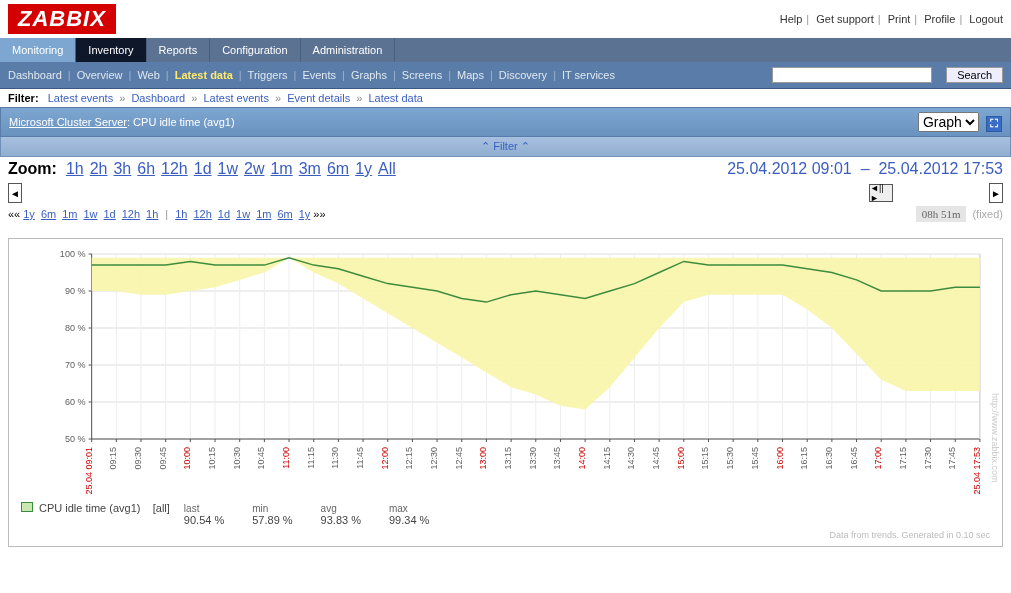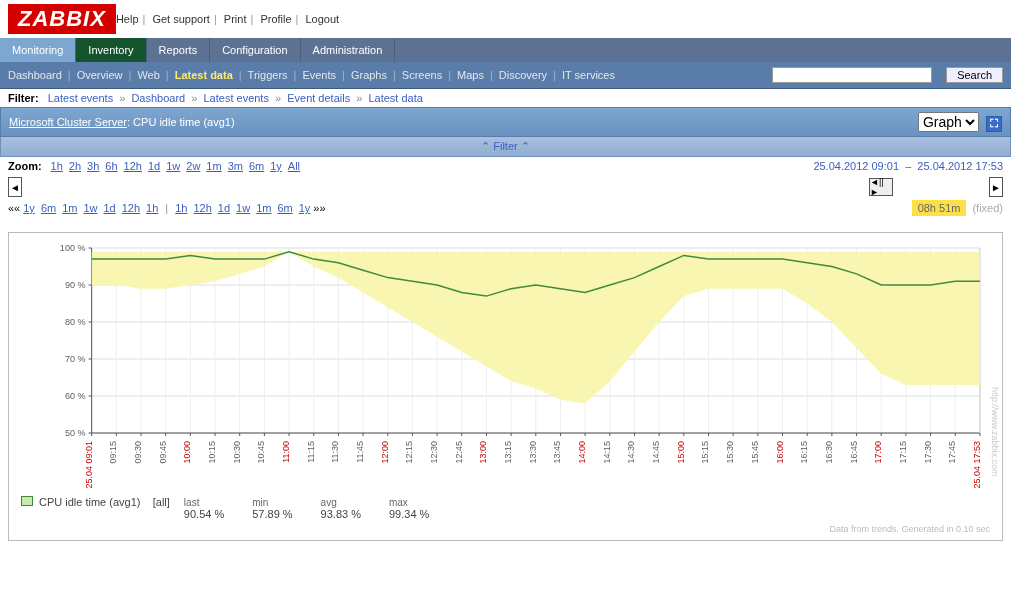--- a/index.html
+++ b/index.html
@@ -1,27 +1,27 @@
 <!DOCTYPE html>
 <html><head>
 <meta charset="utf-8">
 <style>
   * { box-sizing: border-box; }
   body { margin: 0; padding: 0; font-family: Verdana, Arial, sans-serif; font-size: 11px; background: #fff; color: #000; }
   
-  .top-bar { display: flex; justify-content: flex-start; align-items: center; padding: 4px 8px; }
+  .top-bar { display: flex; justify-content: space-between; align-items: center; padding: 4px 8px; }
   .logo { background: #d40000; color: #fff; font-family: Arial, sans-serif; font-size: 22px; font-weight: bold; font-style: italic; padding: 2px 10px; letter-spacing: 1px; }
   .top-links { font-size: 11px; color: #333; }
   .top-links a { color: #333; text-decoration: none; }
   .top-links .sep { margin: 0 4px; color: #999; }
   
   .main-nav { background: #5b7293; display: flex; }
   .main-nav a { padding: 6px 12px; color: #fff; text-decoration: none; font-size: 11px; border-right: 1px solid #4a5f7d; }
   .main-nav a.active { background: #7da6d0; }
-  .main-nav a.inv { background: #14532d; }
+  .main-nav a.inv { background: #0f172a; }
   
   .sub-nav { background: #5a7ca9; padding: 5px 8px; display: flex; align-items: center; border-bottom: 1px solid #3a5a80; }
   .sub-nav a { color: #e0e8f0; text-decoration: none; font-size: 11px; }
   .sub-nav a.active { color: #ffea6a; font-weight: bold; }
   .sub-nav .sep { color: #9bb3d0; margin: 0 6px; }
   .sub-nav .search-box { margin-left: auto; display: flex; }
   .sub-nav input { font-size: 11px; padding: 1px 3px; width: 160px; border: 1px solid #999; }
   .sub-nav .btn { font-size: 11px; padding: 1px 10px; margin-left: 14px; background: #eef; border: 1px solid #999; cursor: pointer; }
   
   .history-bar { background: #fff; padding: 3px 8px; font-size: 11px; color: #555; }
@@ -30,36 +30,36 @@
   .history-bar b { color: #000; font-weight: bold; }
   
   .title-bar { background: linear-gradient(#7da6d0, #6a92c0); padding: 4px 8px; display: flex; align-items: center; justify-content: space-between; color: #fff; font-size: 11px; border: 1px solid #5a7ca9; }
   .title-bar .tl { }
   .title-bar .tl u { text-decoration: underline; }
   .title-bar select { font-size: 14px; }
   .title-bar .full { background: #3a6cc7; color: #fff; width: 16px; height: 16px; display: inline-flex; align-items: center; justify-content: center; margin-left: 4px; border: 1px solid #2a5ca7; cursor: pointer; font-weight: bold; }
   
   .filter-bar { background: linear-gradient(#a8c0e0, #90aed0); text-align: center; padding: 3px; font-size: 11px; color: #3a5ec0; border: 1px solid #7090b8; border-top: none; cursor: pointer; }
   
-  .zoom-bar { padding: 3px 8px; font-size: 11px; display: flex; align-items: center; }
+  .zoom-bar { padding: 3px 8px; font-size: 16px; display: flex; align-items: center; }
   .zoom-bar b { margin-right: 6px; }
   .zoom-bar a { color: #3a5ec0; text-decoration: underline; margin: 0 3px; cursor: pointer; }
   .zoom-bar .dates { margin-left: auto; color: #3a5ec0; }
   
   .slider-row { position: relative; height: 20px; margin: 2px 8px; }
   .arrow-btn { position: absolute; width: 14px; height: 20px; border: 1px solid #555; background: #fff; font-size: 10px; display: flex; align-items: center; justify-content: center; cursor: pointer; }
   .arrow-left { left: 0; }
   .arrow-right { right: 0; }
   .handle { position: absolute; right: 110px; top: 1px; width: 24px; height: 18px; border: 1px solid #555; background: #eee; font-size: 9px; display: flex; align-items: center; justify-content: center; cursor: ew-resize; }
   
   .time-links { padding: 1px 8px 4px 8px; font-size: 11px; display: flex; align-items: center; }
   .time-links a { color: #3a5ec0; text-decoration: underline; margin: 0 3px; cursor: pointer; }
   .time-links .sep2 { margin: 0 4px; color: #999; }
   .time-links .spacer { flex: 1; }
-  .time-links .dur { color: #666; background: #fde047; padding: 2px 6px; }
+  .time-links .dur { color: #666; background: #e5e5e5; padding: 2px 6px; font-family: Liberation Serif, serif; }
   .time-links .fixed { color: #aaa; margin-left: 6px; }
   
   .chart-container { border: 1px solid #bbb; margin: 12px 8px 6px 8px; padding: 10px 12px 6px 12px; position: relative; }
   .chart-title { text-align: center; font-family: Verdana, sans-serif; font-size: 14px; color: #404040; margin-bottom: 10px; }
   .chart-body { position: relative; height: 245px; }
   svg.plot { width: 100%; height: 100%; }
   .ylab { font-size: 9px; fill: #606060; text-anchor: end; }
   .xlab { font-size: 9px; fill: #606060; text-anchor: end; }
   .xlab.red { fill: #cc0000; }
   .area { fill: #f8f5a8; stroke: none; opacity: 0.9; }

